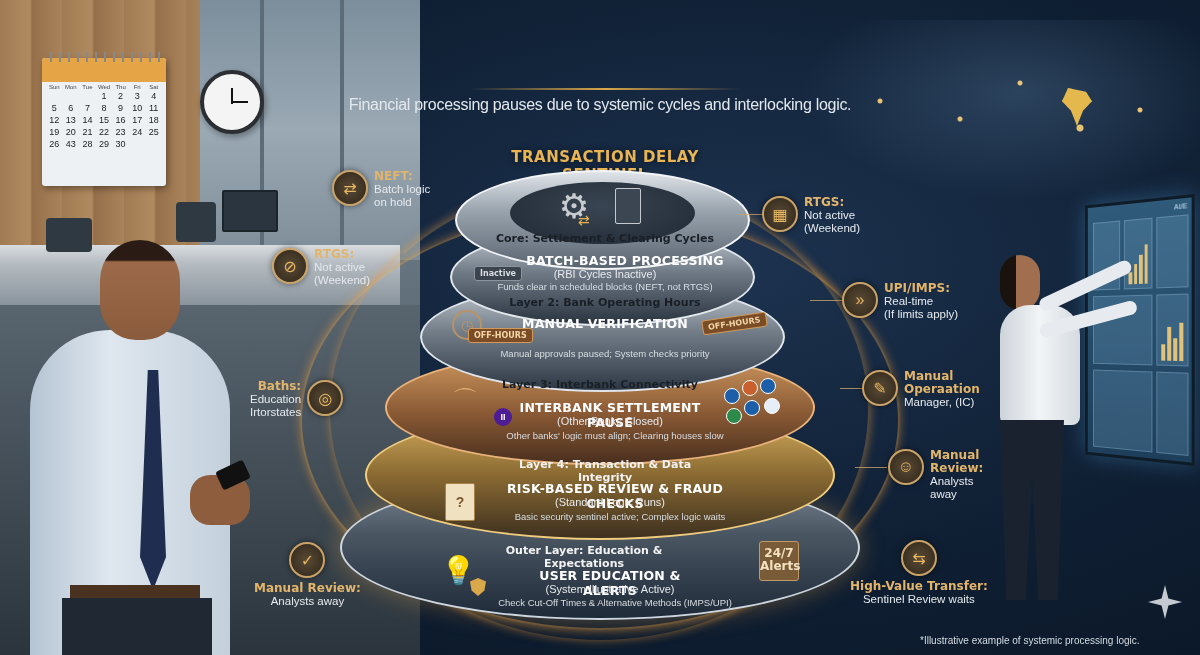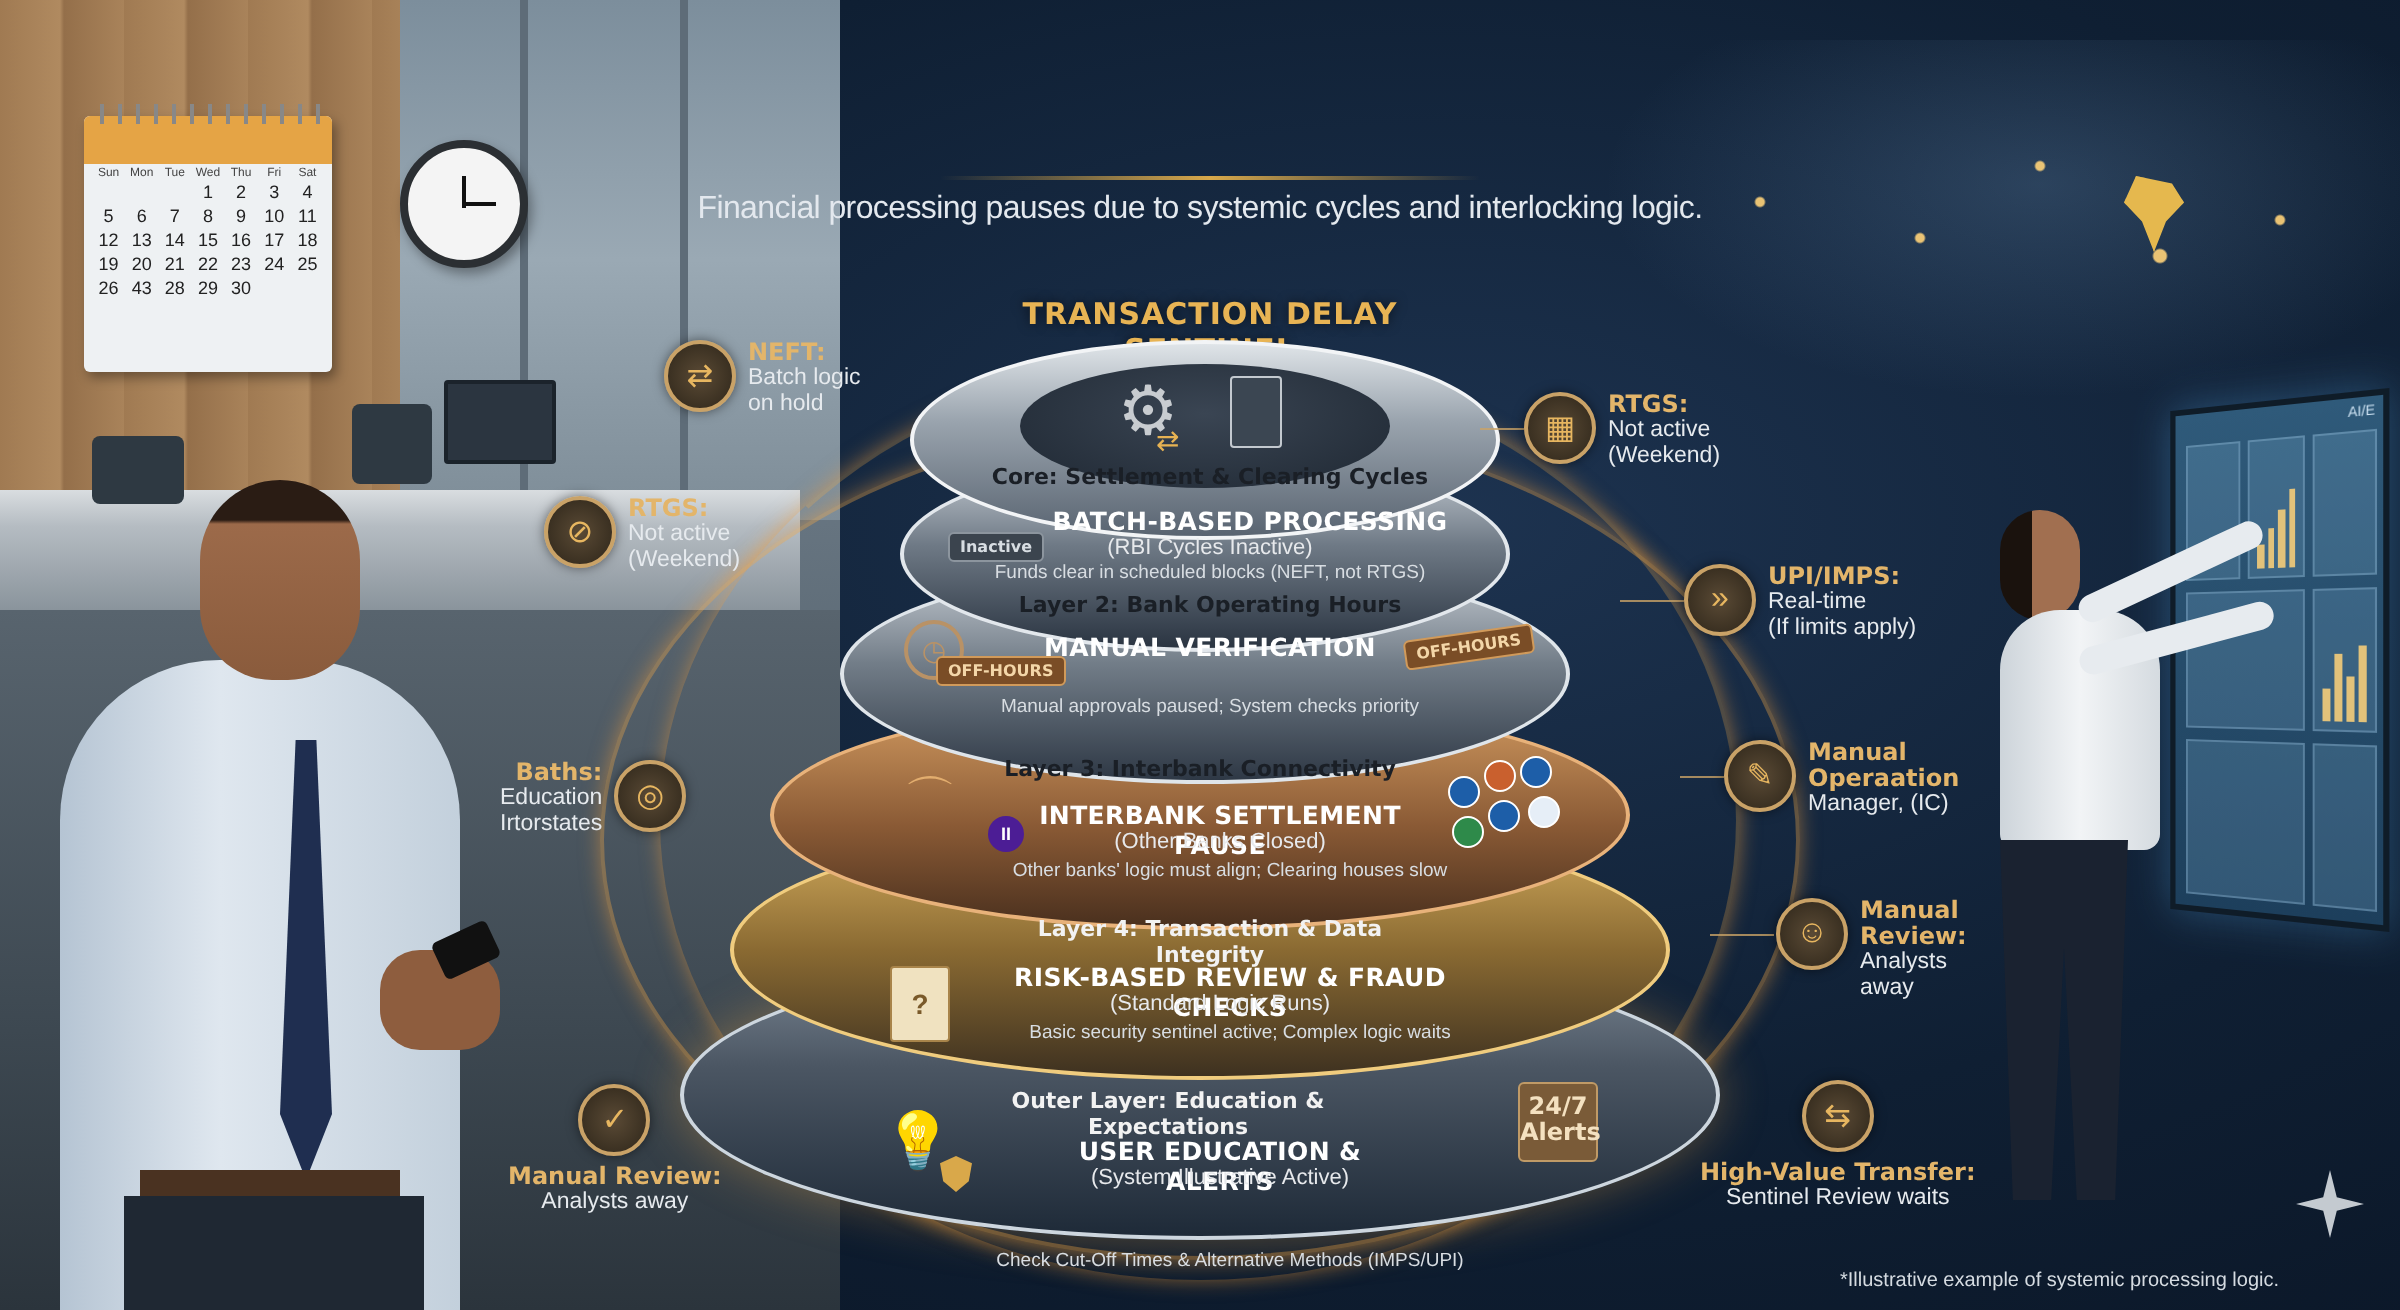--- a/index.html
+++ b/index.html
@@ -417,21 +417,21 @@
 
 <div class="layer-label lbl-head light" style="left:474px;top:544px;width:220px;">Outer Layer: Education &amp; Expectations</div>
 <div class="stack-icon bulb-icon">💡</div>
 <div class="stack-icon shield-icon"></div>
 <div class="badge badge-247">
   <div>24/7</div>
   <div>Alerts</div>
 </div>
 <div class="layer-label lbl-main" style="left:515px;top:568px;width:190px;">USER EDUCATION &amp; ALERTS</div>
 <div class="layer-label lbl-sub" style="left:520px;top:583px;width:180px;">(System Illustrative Active)</div>
-<div class="layer-label lbl-desc" style="left:490px;top:597px;width:250px;margin-top:28px;">Check Cut-Off Times &amp; Alternative Methods (IMPS/UPI)</div>
+<div class="layer-label lbl-desc" style="left:490px;top:597px;width:250px;">Check Cut-Off Times &amp; Alternative Methods (IMPS/UPI)</div>
 
 <div class="callout" style="left:332px;top:170px;">
   <div class="callout-icon">⇄</div>
   <div class="callout-text">
     <div class="callout-title">NEFT:</div>
     <div class="callout-desc">Batch logic</div>
     <div class="callout-desc">on hold</div>
   </div>
 </div>
 

